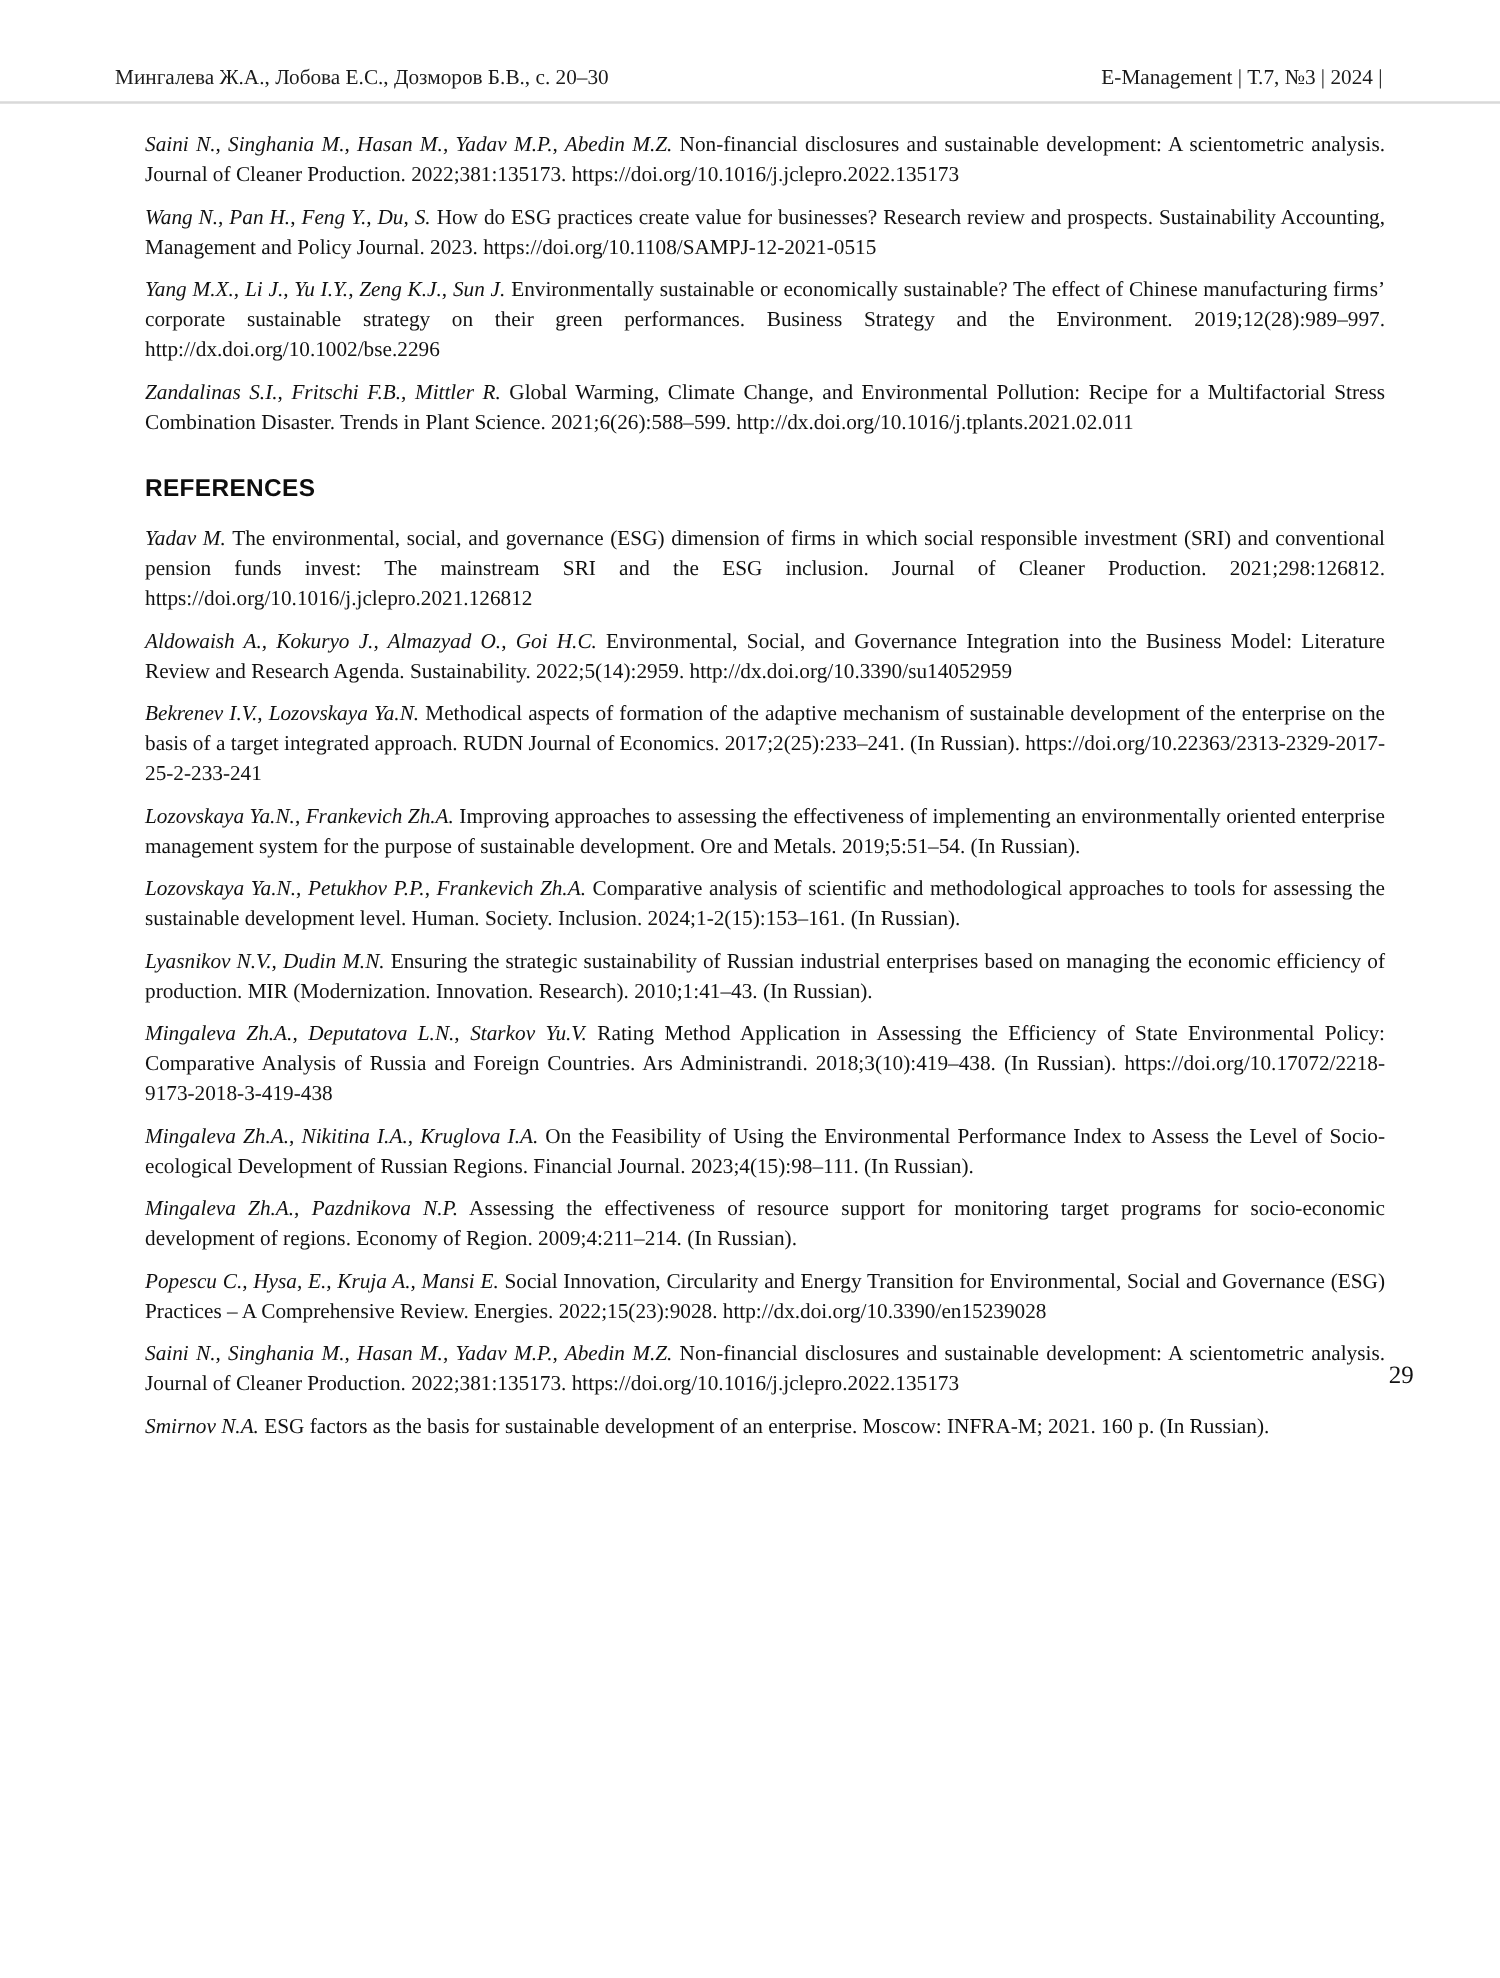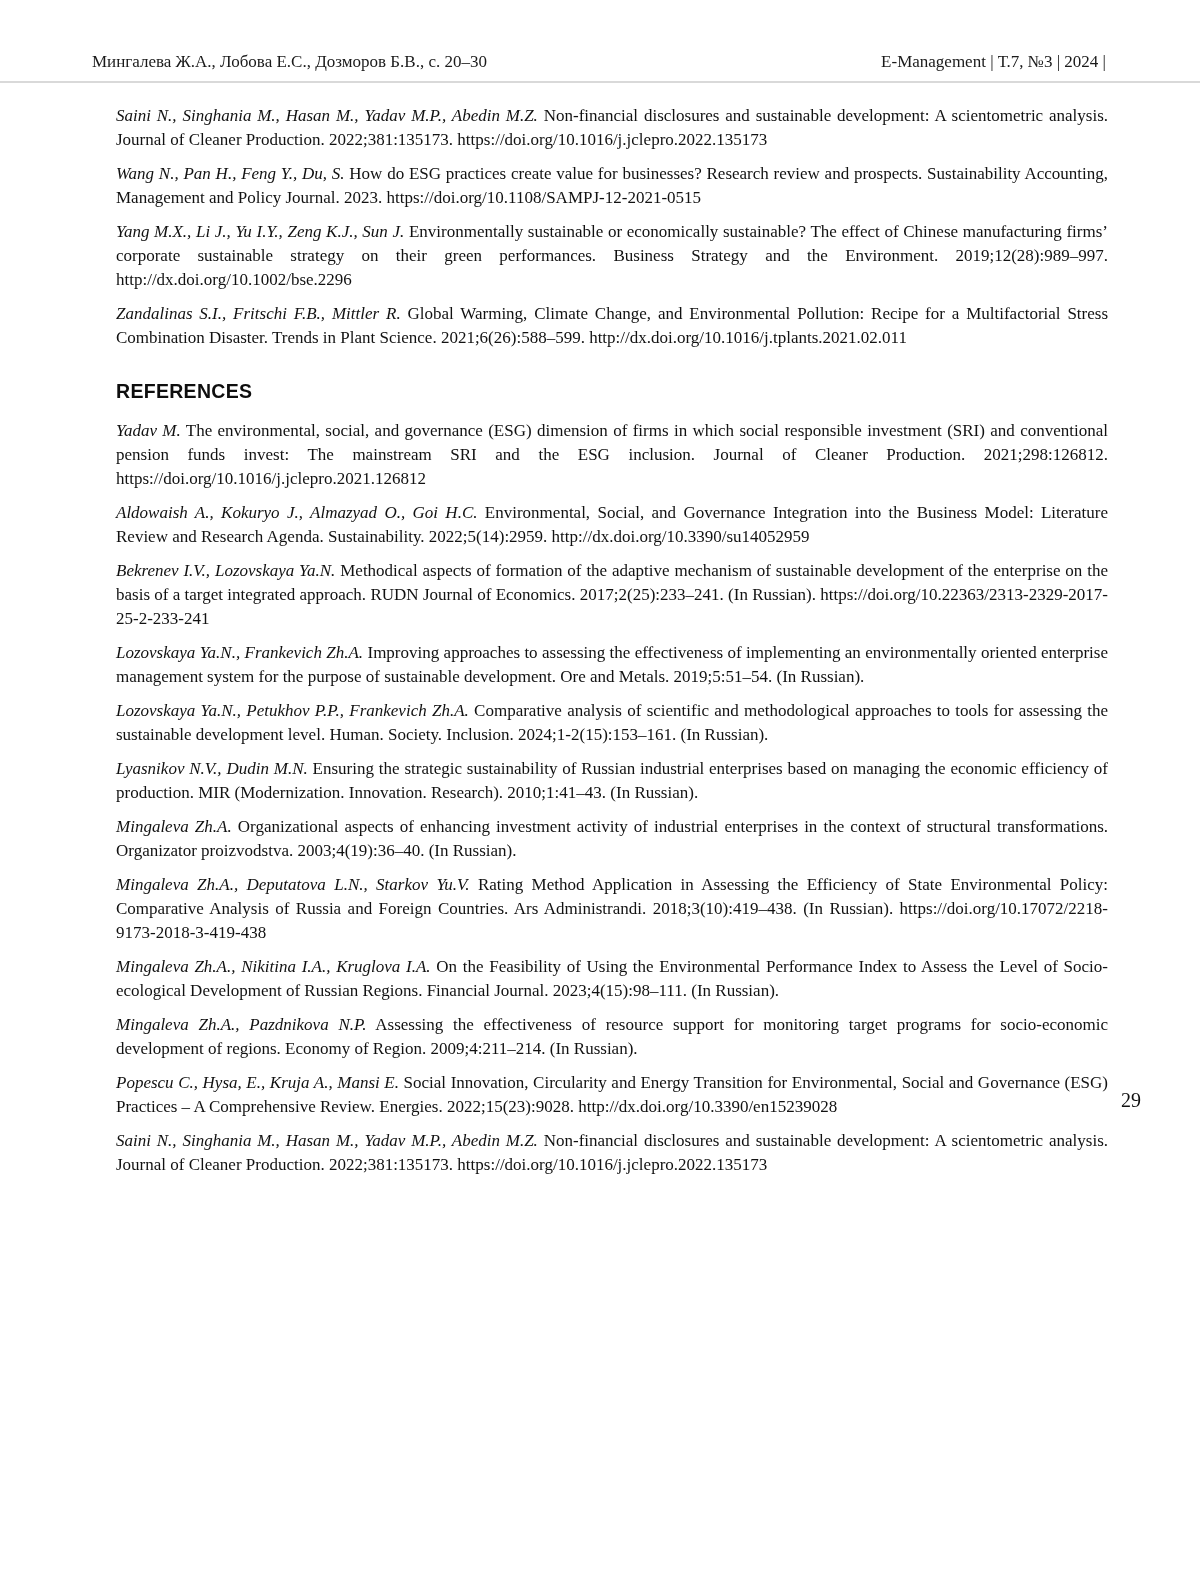--- a/index.html
+++ b/index.html
@@ -39,21 +39,21 @@
   .refs-heading {
     font-family: "Liberation Sans", sans-serif;
     font-size: 19.5px;
     font-weight: 700;
     letter-spacing: 0.3px;
     color: #0e0e0e;
     margin: 30px 0 16px 0;
   }
   .page-number {
     position: absolute;
-    right: 59px;
+    right: 69px;
     bottom: 74px;
     font-size: 20px;
     color: #111111;
   }
 </style>
 </head>
 <body>
 
 <div class="page">
 
@@ -90,21 +90,20 @@
         <p class="ref"><span class="authors">Bekrenev I.V., Lozovskaya Ya.N.</span> <span>Methodical aspects of formation of the adaptive mechanism of sustainable development of the enterprise on the basis of a target integrated approach. RUDN Journal of Economics. 2017;2(25):233–241. (In Russian). https://doi.org/10.22363/2313-2329-2017-25-2-233-241</span></p>
 
 
 
         <p class="ref"><span class="authors">Lozovskaya Ya.N., Frankevich Zh.A.</span> <span>Improving approaches to assessing the effectiveness of implementing an environmentally oriented enterprise management system for the purpose of sustainable development. Ore and Metals. 2019;5:51–54. (In Russian).</span></p>
 
         <p class="ref"><span class="authors">Lozovskaya Ya.N., Petukhov P.P., Frankevich Zh.A.</span> <span>Comparative analysis of scientific and methodological approaches to tools for assessing the sustainable development level. Human. Society. Inclusion. 2024;1-2(15):153–161. (In Russian).</span></p>
 
         <p class="ref"><span class="authors">Lyasnikov N.V., Dudin M.N.</span> <span>Ensuring the strategic sustainability of Russian industrial enterprises based on managing the economic efficiency of production. MIR (Modernization. Innovation. Research). 2010;1:41–43. (In Russian).</span></p>
 
-        <p class="ref"><span class="authors">Mingaleva Zh.A.</span> <span>Organizational aspects of enhancing investment activity of industrial enterprises in the context of structural transformations. Organizator proizvodstva. 2003;4(19):36–40. (In Russian).</span></p>
 
 
         <p class="ref"><span class="authors">Mingaleva Zh.A., Deputatova L.N., Starkov Yu.V.</span> <span>Rating Method Application in Assessing the Efficiency of State Environmental Policy: Comparative Analysis of Russia and Foreign Countries. Ars Administrandi. 2018;3(10):419–438. (In Russian). https://doi.org/10.17072/2218-9173-2018-3-419-438</span></p>
 
         <p class="ref"><span class="authors">Mingaleva Zh.A., Nikitina I.A., Kruglova I.A.</span> <span>On the Feasibility of Using the Environmental Performance Index to Assess the Level of Socio-ecological Development of Russian Regions. Financial Journal. 2023;4(15):98–111. (In Russian).</span></p>
 
         <p class="ref"><span class="authors">Mingaleva Zh.A., Pazdnikova N.P.</span> <span>Assessing the effectiveness of resource support for monitoring target programs for socio-economic development of regions. Economy of Region. 2009;4:211–214. (In Russian).</span></p>
 
         <p class="ref"><span class="authors">Popescu C., Hysa, E., Kruja A., Mansi E.</span> <span>Social Innovation, Circularity and Energy Transition for Environmental, Social and Governance (ESG) Practices – A Comprehensive Review. Energies. 2022;15(23):9028. http://dx.doi.org/10.3390/en15239028</span></p>
 

